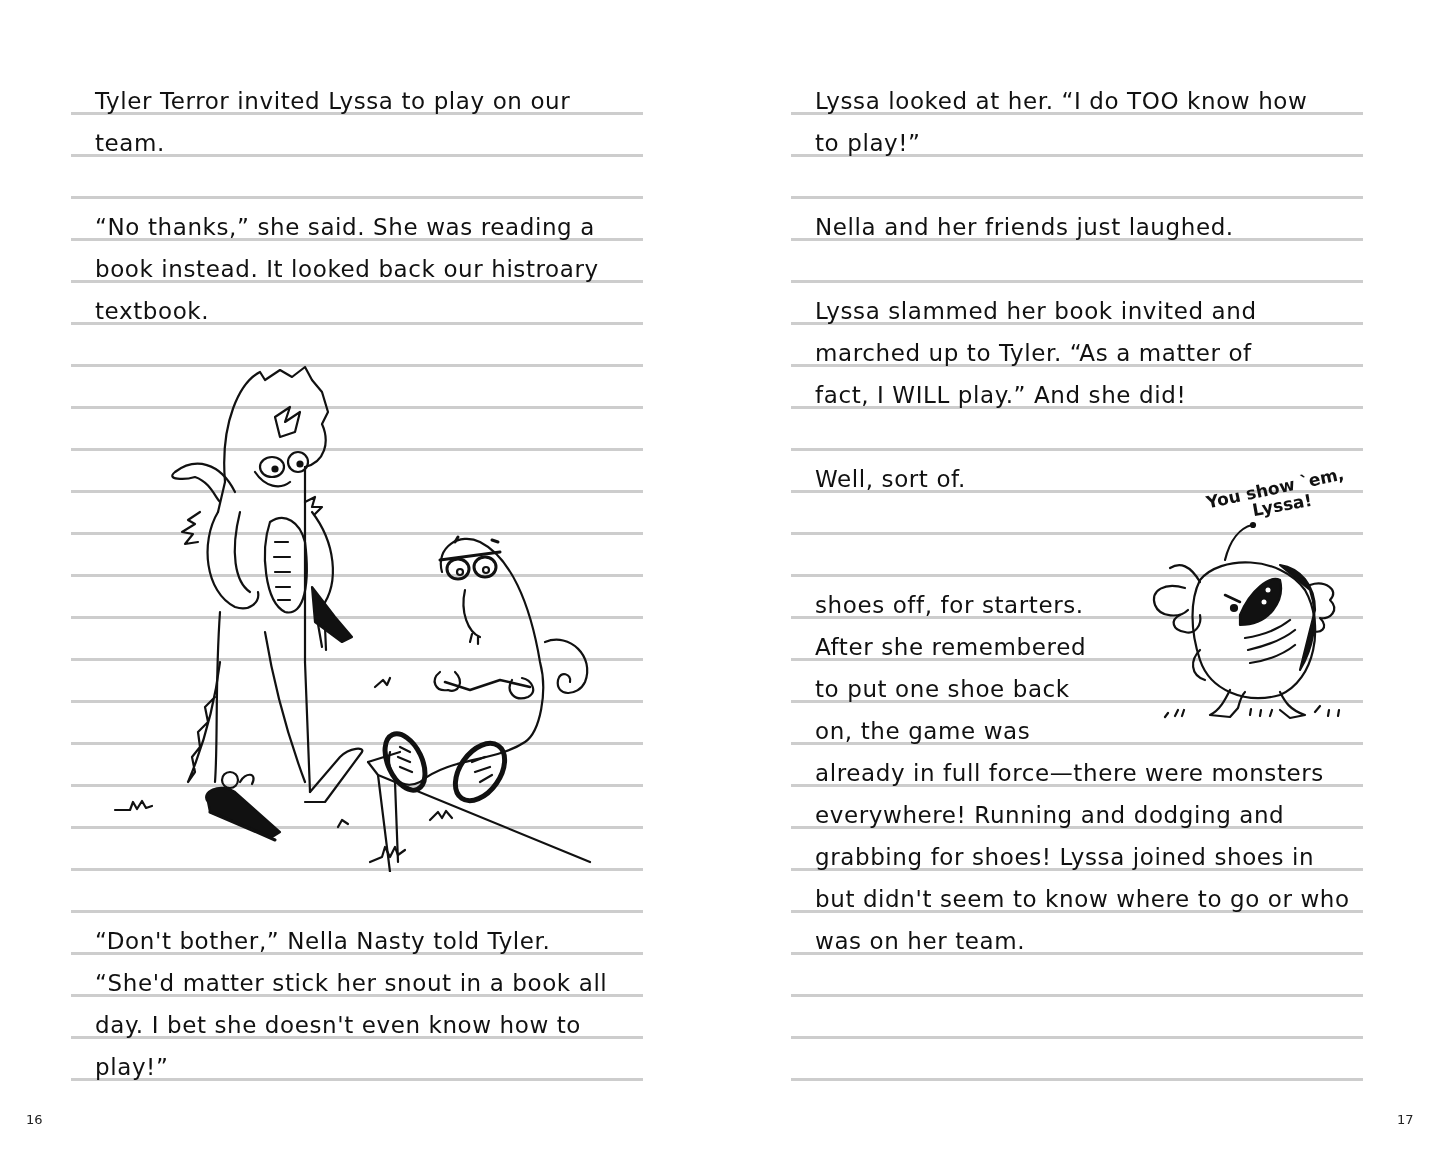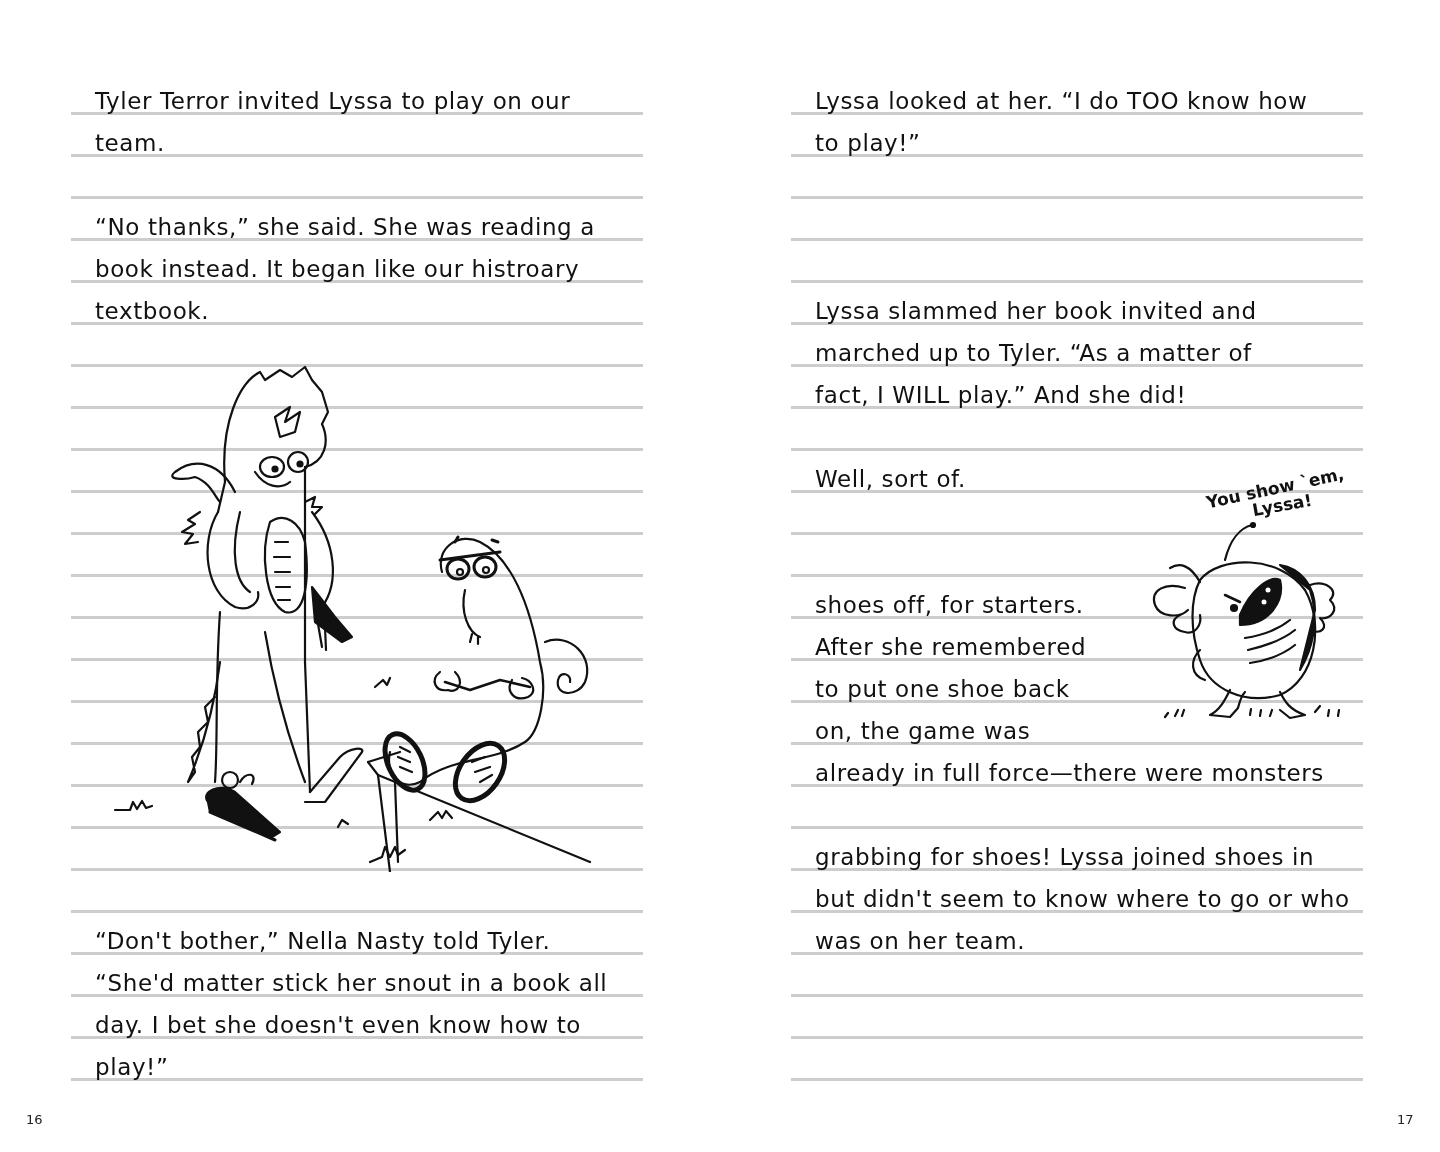--- a/index.html
+++ b/index.html
@@ -48,21 +48,21 @@
       <div class="rule" style="top: 910px;"></div>
       <div class="rule" style="top: 952px;"></div>
       <div class="rule" style="top: 994px;"></div>
       <div class="rule" style="top: 1036px;"></div>
       <div class="rule" style="top: 1078px;"></div>
     </div>
 
   <div class="text-line" style="top:86px">Tyler Terror invited Lyssa to play on our</div>
   <div class="text-line" style="top:128px">team.</div>
   <div class="text-line" style="top:212px">“No thanks,” she said. She was reading a</div>
-  <div class="text-line" style="top:254px">book instead. It began like our histroary</div>
+  <div class="text-line" style="top:254px">book instead. It looked back our histroary</div>
   <div class="text-line" style="top:296px">textbook.</div>
 
   <div class="illus" style="left:100px; top:362px;">
     <svg width="520" height="510" viewBox="0 0 520 510" fill="none" stroke="#111" stroke-width="2.2" stroke-linecap="round" stroke-linejoin="round">
 
       <path d="M125 120 C120 60, 140 20, 160 10 L165 18 L180 8 L192 15 L205 5 L212 18 L222 30 L228 50 L222 62 C230 80 225 100 205 105"></path>
       <path d="M175 55 L190 45 L185 60 L200 50 L195 70 L180 75 Z"></path>
 
       <ellipse cx="172" cy="105" rx="12" ry="10"></ellipse>
       <ellipse cx="198" cy="100" rx="10" ry="10"></ellipse>
@@ -166,29 +166,31 @@
       <div class="rule" style="top: 868px;"></div>
       <div class="rule" style="top: 910px;"></div>
       <div class="rule" style="top: 952px;"></div>
       <div class="rule" style="top: 994px;"></div>
       <div class="rule" style="top: 1036px;"></div>
       <div class="rule" style="top: 1078px;"></div>
     </div>
 
   <div class="text-line" style="top:86px">Lyssa looked at her. “I do TOO know how</div>
   <div class="text-line" style="top:128px">to play!”</div>
+  <div class="text-line" style="top:212px">Nella and her friends just laughed.</div>
   <div class="text-line" style="top:296px">Lyssa slammed her book invited and</div>
   <div class="text-line" style="top:338px">marched up to Tyler. “As a matter of</div>
   <div class="text-line" style="top:380px">fact, I WILL play.” And she did!</div>
   <div class="text-line" style="top:464px">Well, sort of.</div>
   <div class="text-line" style="top:590px">shoes off, for starters.</div>
   <div class="text-line" style="top:632px">After she remembered</div>
   <div class="text-line" style="top:674px">to put one shoe back</div>
   <div class="text-line" style="top:716px">on, the game was</div>
   <div class="text-line" style="top:758px">already in full force—there were monsters</div>
+  <div class="text-line" style="top:800px">everywhere! Running and dodging and</div>
   <div class="text-line" style="top:842px">grabbing for shoes! Lyssa joined shoes in</div>
   <div class="text-line" style="top:884px">but didn't seem to know where to go or who</div>
   <div class="text-line" style="top:926px">was on her team.</div>
 
   <div class="bubble" style="left:485px; top:478px; transform:rotate(-12deg);">You show `em,</div>
   <div class="bubble" style="left:532px; top:495px; transform:rotate(-10deg);">Lyssa!</div>
 
   <div class="illus" style="left:410px; top:520px;">
     <svg width="230" height="210" viewBox="0 0 230 210" fill="none" stroke="#111" stroke-width="2.2" stroke-linecap="round" stroke-linejoin="round">
 

